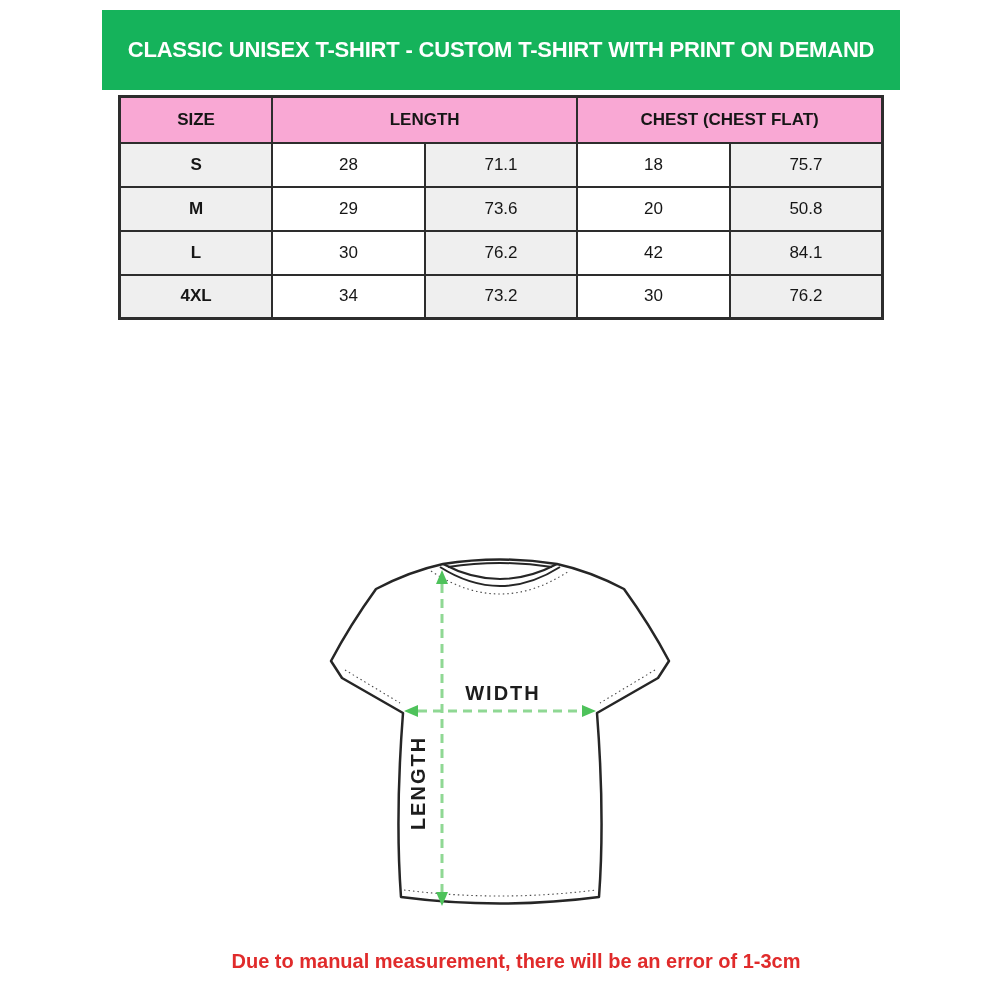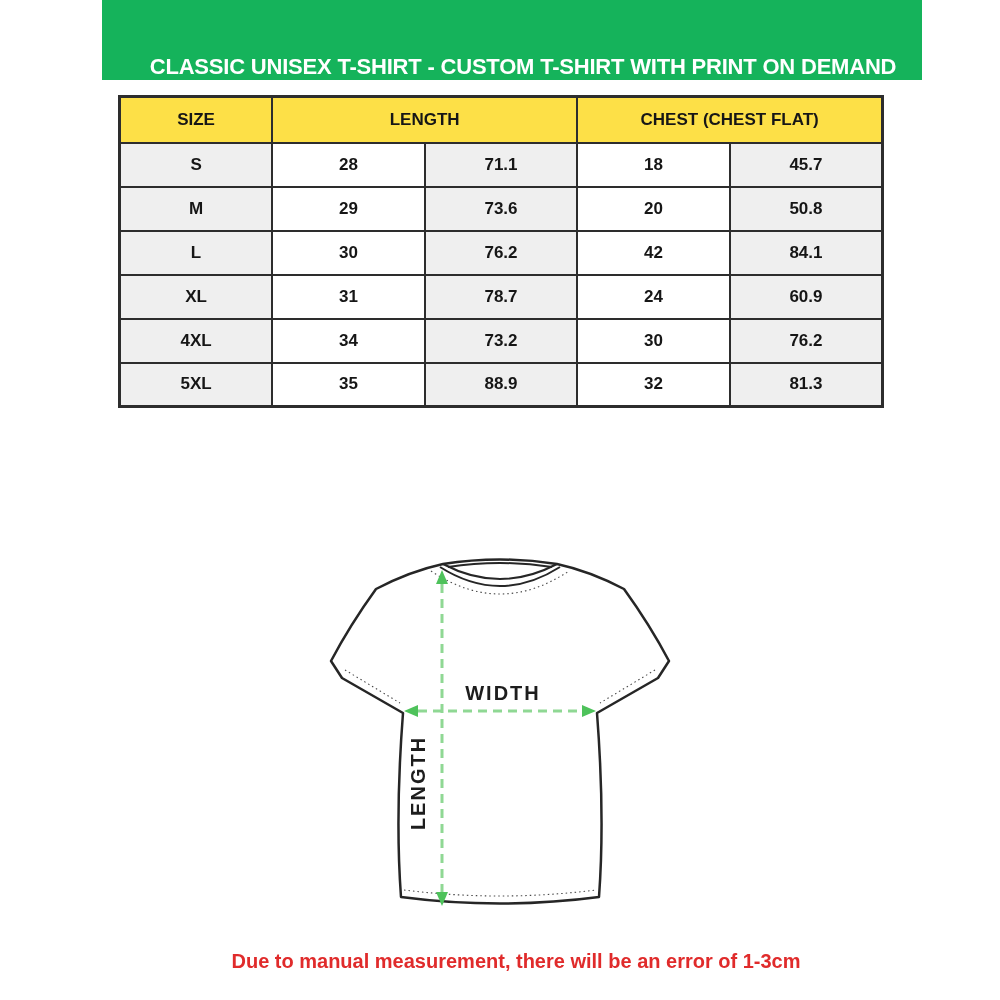--- a/index.html
+++ b/index.html
@@ -1,32 +1,32 @@
 <!DOCTYPE html>
 <html><head>
 <meta charset="utf-8">
 <style>
   html,body{margin:0;padding:0;background:#ffffff;}
   .page{position:relative;width:1000px;height:1000px;background:#fff;overflow:hidden;
         font-family:"Liberation Sans", sans-serif;color:#1d1d1d;}
 
   
-  .banner{position:absolute;left:102px;top:0;width:798px;height:80px;background:#15b35b;
-          display:flex;align-items:flex-end;justify-content:center;padding-left:22px;}
+  .banner{position:absolute;left:102px;top:10px;width:798px;height:80px;background:#15b35b;
+          display:flex;align-items:center;justify-content:center;}
   .banner span{color:#ffffff;font-weight:700;font-size:22px;letter-spacing:-0.2px;white-space:nowrap;}
 
   
   table.size-table{position:absolute;left:118px;top:95px;width:766px;border-collapse:collapse;
           table-layout:fixed;border:3px solid #2d2d2d;}
   .size-table th,.size-table td{border:2px solid #2d2d2d;text-align:center;vertical-align:middle;
           font-size:17px;color:#161616;padding:0;}
   .size-table thead tr{height:46px;}
   .size-table tbody tr{height:44px;}
-  .size-table th{background:#fde047;font-weight:700;}
-  .size-table td{background:#ffffff;font-weight:700;}
+  .size-table th{background:#f9a8d4;font-weight:700;}
+  .size-table td{background:#ffffff;font-weight:400;}
   .size-table td.g{background:#efefef;}
   .size-table td.sz{font-weight:700;}
 
   
   .diagram{position:absolute;left:320px;top:548px;width:360px;height:372px;}
   .diagram .outline{fill:#ffffff;stroke:#262626;stroke-width:2.5;stroke-linejoin:round;}
   .diagram .collar{fill:none;stroke:#262626;stroke-width:2;}
   .diagram .stitch{fill:none;stroke:#4a4a4a;stroke-width:1.1;stroke-dasharray:1.5 3;}
   .diagram .dash{fill:none;stroke:#8fd894;stroke-width:3;stroke-dasharray:9 6;}
   .diagram .head{fill:#4ec25b;stroke:none;}
@@ -60,56 +60,42 @@
         <th colspan="2">LENGTH</th>
         <th colspan="2">CHEST (CHEST FLAT)</th>
       </tr>
     </thead>
     <tbody>
       <tr>
         <td class="g sz">S</td>
         <td>28</td>
         <td class="g">71.1</td>
         <td>18</td>
-        <td class="g">45.7</td>
+        <td class="g">75.7</td>
       </tr>
       <tr>
         <td class="g sz">M</td>
         <td>29</td>
         <td class="g">73.6</td>
         <td>20</td>
         <td class="g">50.8</td>
       </tr>
       <tr>
         <td class="g sz">L</td>
         <td>30</td>
         <td class="g">76.2</td>
         <td>42</td>
         <td class="g">84.1</td>
       </tr>
       <tr>
-        <td class="g sz">XL</td>
-        <td>31</td>
-        <td class="g">78.7</td>
-        <td>24</td>
-        <td class="g">60.9</td>
-      </tr>
-      <tr>
         <td class="g sz">4XL</td>
         <td>34</td>
         <td class="g">73.2</td>
         <td>30</td>
         <td class="g">76.2</td>
-      </tr>
-      <tr>
-        <td class="g sz">5XL</td>
-        <td>35</td>
-        <td class="g">88.9</td>
-        <td>32</td>
-        <td class="g">81.3</td>
       </tr>
     </tbody>
   </table>
 
   <svg class="diagram" viewBox="0 0 360 372">
 
     <path class="outline" d="M123,16 C100,21 77,30 56,41 Q30,77 11,113 L22,130 L83,165
          C78,230 77,295 81,349 Q180,362 279,349 C283,295 282,230 277,165
          L338,130 L349,113 Q330,77 304,41 C283,30 260,21 237,16 Q180,7 123,16 Z"></path>
 

